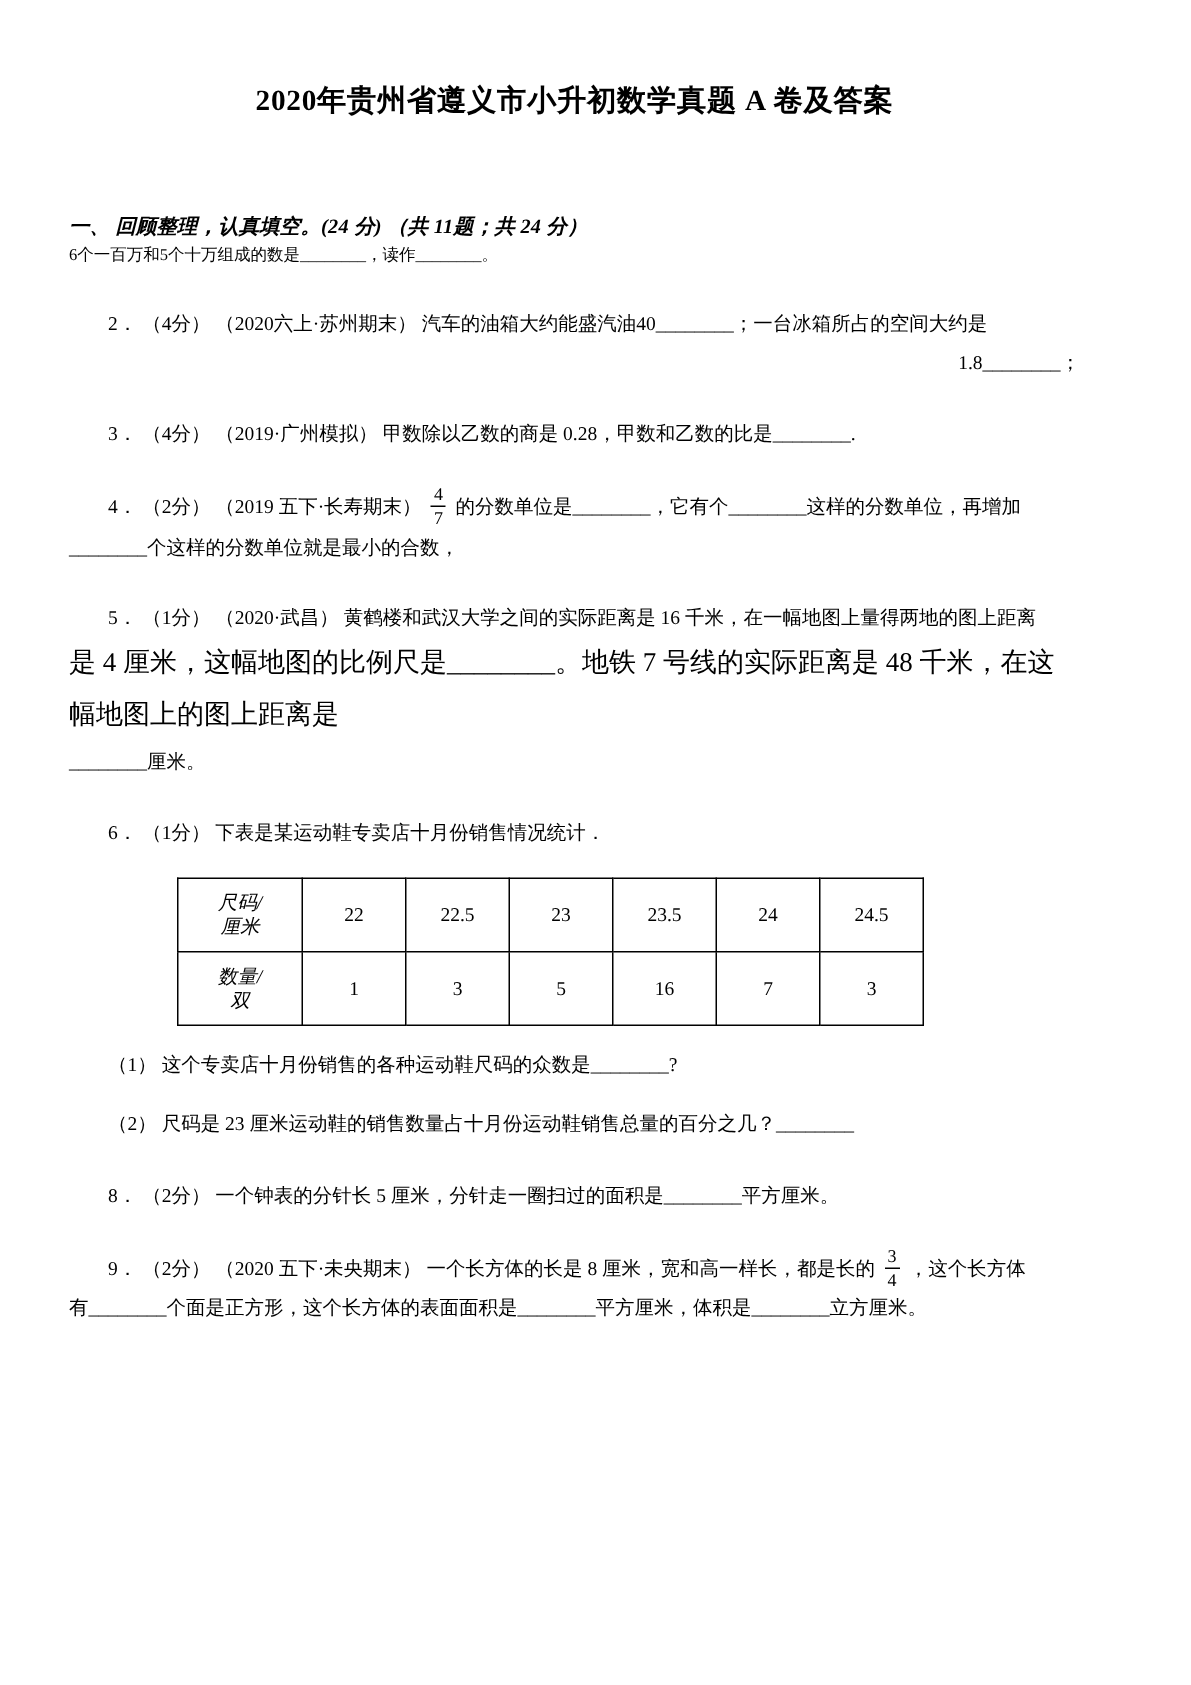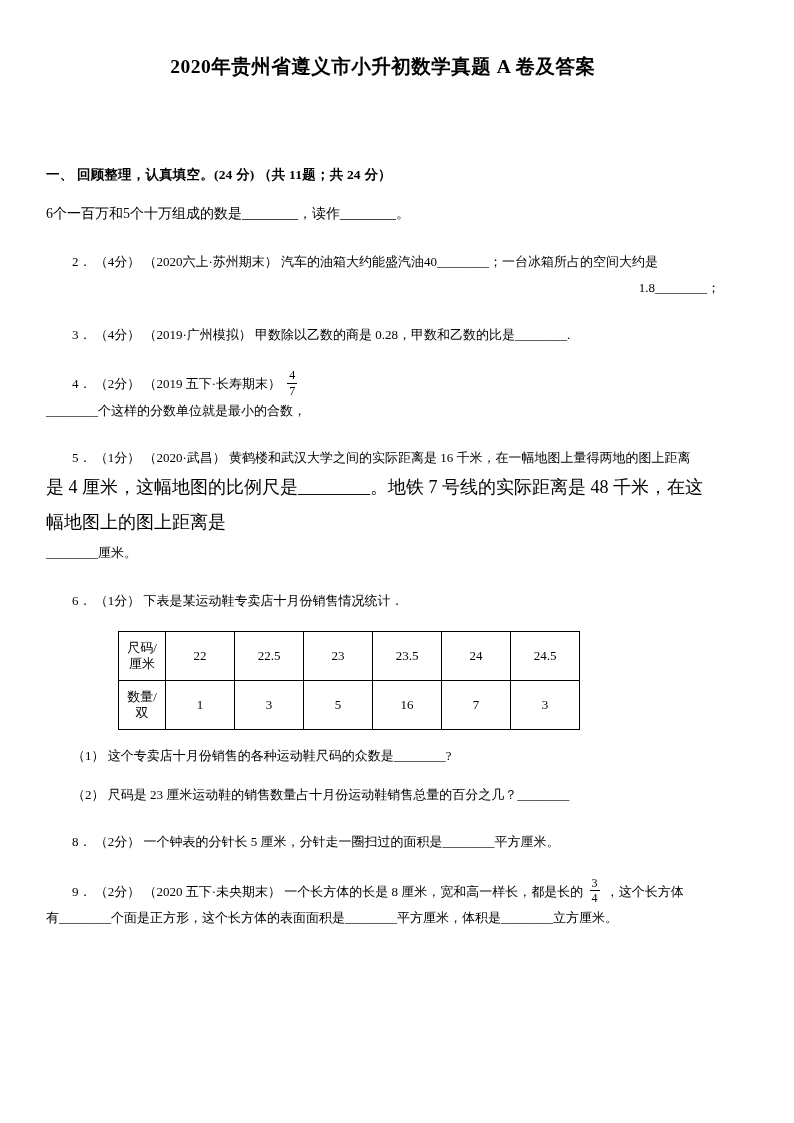--- a/index.html
+++ b/index.html
@@ -24,36 +24,37 @@
     text-align: center;
     font-size: 19.5px;
     font-weight: bold;
     letter-spacing: 0.5px;
     margin-top: 13px;
     margin-bottom: 0;
   }
   .section-head {
     font-size: 13.5px;
     font-weight: bold;
-    margin-top: 86px;
+    margin-top: 62px;
     margin-bottom: 0;
     letter-spacing: 0.2px;
+    font-style: italic;
   }
   .q {
     margin-top: 22px;
     font-size: 13px;
     line-height: 1.95;
   }
   .q-indent {
     padding-left: 26px;
     text-indent: 0;
   }
   .q-body {
-    margin-top: 16px;
-    font-size: 14px;
+    margin-top: 0;
+    font-size: 11px;
     line-height: 1.95;
   }
   .q-num {
     display: inline-block;
     min-width: 20px;
   }
   .q-sub {
     margin-top: 14px;
     padding-left: 26px;
     font-size: 13px;
@@ -87,21 +88,22 @@
     text-align: center;
     vertical-align: middle;
     height: 44px;
     min-width: 52px;
     padding: 2px 8px;
   }
   table.stat td.head {
     min-width: 40px;
     width: 42px;
     line-height: 1.25;
-    padding: 2px 2px;
+    padding: 2px 20px;
+    font-style: italic;
   }
   .tbl-wrap {
     margin-bottom: 4px;
   }
 </style>
 </head>
 <body>
 
 <div class="page">
 
@@ -131,20 +133,21 @@
   </div>
 
   <div class="q q-indent">
     <span>4．</span>
     <span>（2分）</span>
     <span>（2019 五下·长寿期末）</span>
     <span class="frac">
       <span class="num">4</span>
       <span class="den">7</span>
     </span>
+    <span>的分数单位是________，它有个________这样的分数单位，再增加</span>
   </div>
   <div style="font-size:13px;line-height:1.95;">
     <span>________个这样的分数单位就是最小的合数，</span>
   </div>
 
   <div class="q q-indent">
     <span>5．</span>
     <span>（1分）</span>
     <span>（2020·武昌）</span>
     <span>黄鹤楼和武汉大学之间的实际距离是 16 千米，在一幅地图上量得两地的图上距离</span>

